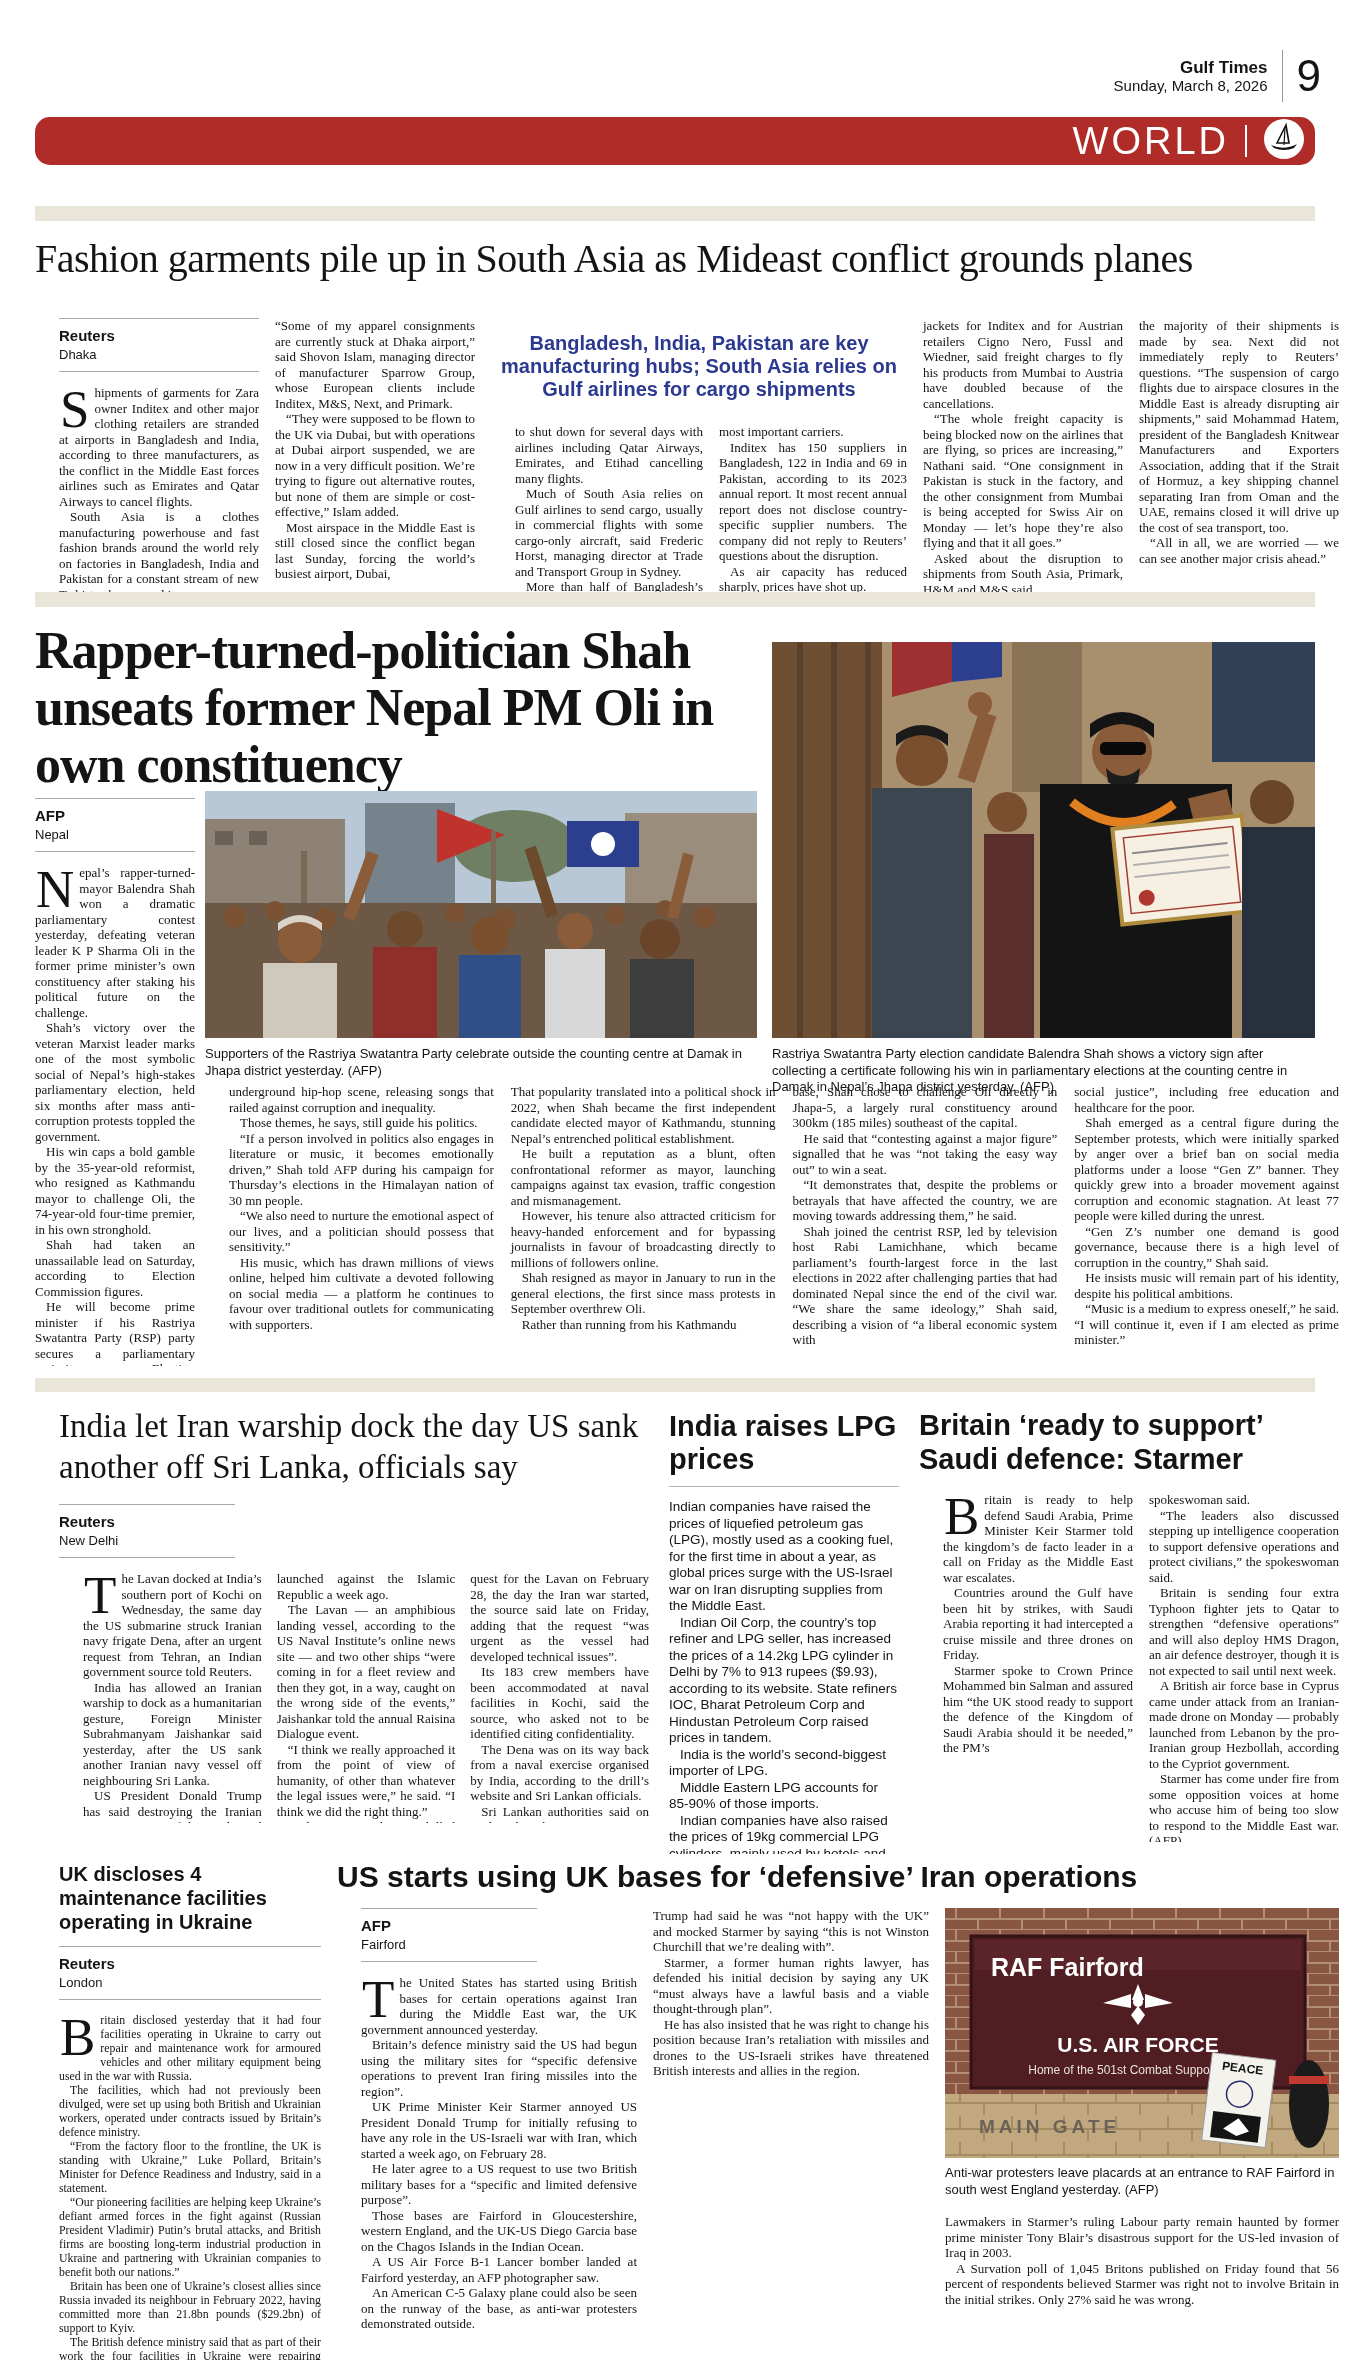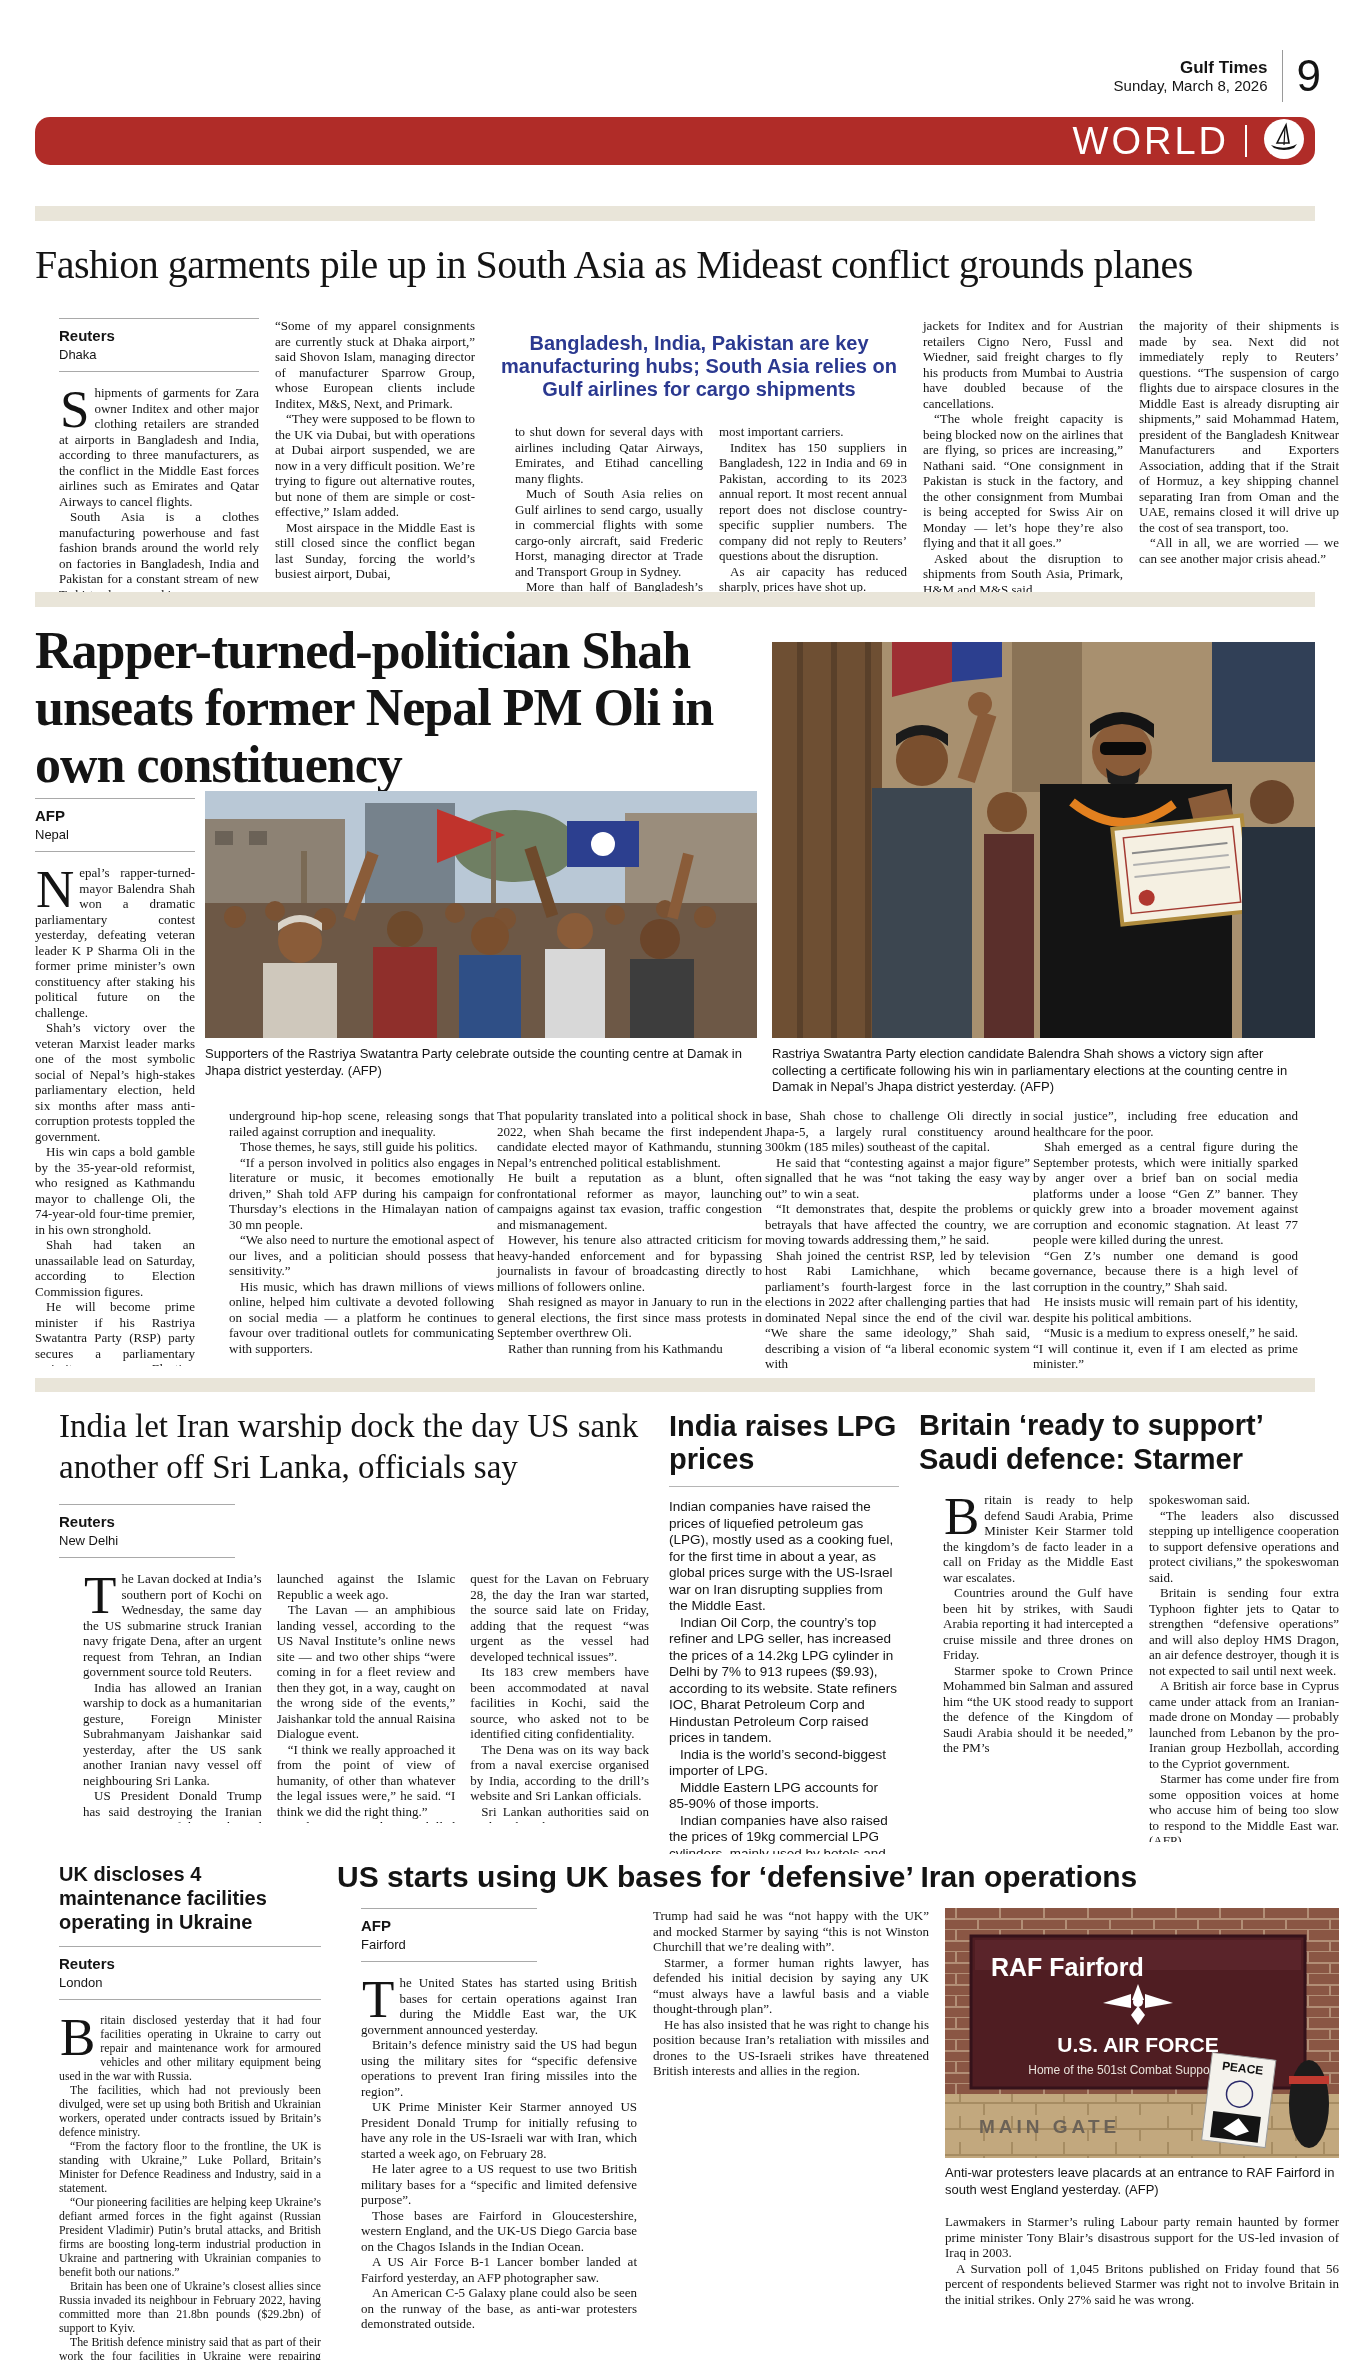--- a/index.html
+++ b/index.html
@@ -73,21 +73,21 @@
       <svg width="42" height="42" viewBox="0 0 42 42">
         <circle cx="21" cy="21" r="20" fill="#ffffff"></circle>
         <path d="M14 25 L23 7 L26 25 Z" fill="none" stroke="#111" stroke-width="1.6"></path>
         <line x1="22" y1="9" x2="21" y2="27" stroke="#111" stroke-width="1.2"></line>
         <path d="M8 27 Q21 33 34 26 L31 30 Q21 34 11 30 Z" fill="#111"></path>
       </svg>
     </span>
   </div>
 
   <div class="bar" style="top:206px;left:35px;width:1280px;height:15px;"></div>
-  <h1 id="fashion-h1" class="abs h-serif" style="top:242px;left:35px;width:1280px;">Fashion garments pile up in South Asia as Mideast conflict grounds planes</h1>
+  <h1 id="fashion-h1" class="abs h-serif" style="top:236px;left:35px;width:1280px;">Fashion garments pile up in South Asia as Mideast conflict grounds planes</h1>
 
   <div class="abs flexrow clip" style="top:318px;left:35px;width:1280px;height:282px;gap:16px;">
     <div style="width:200px;">
       <div class="byline">
         <div class="agency">Reuters</div>
         <div class="city">Dhaka</div>
       </div>
       <div class="body dropcap">
           <p>Shipments of garments for Zara owner Inditex and other major clothing retailers are stranded at airports in Bangladesh and India, according to three manufacturers, as the conflict in the Middle East forces airlines such as Emirates and Qatar Airways to cancel flights.</p>
           <p>South Asia is a clothes manufacturing powerhouse and fast fashion brands around the world rely on factories in Bangladesh, India and Pakistan for a constant stream of new T-shirts, dresses and jeans.</p>
@@ -220,21 +220,21 @@
       </div>
       <div class="body dropcap">
           <p>Nepal’s rapper-turned-mayor Balendra Shah won a dramatic parliamentary contest yesterday, defeating veteran leader K P Sharma Oli in the former prime minister’s own constituency after staking his political future on the challenge.</p>
           <p>Shah’s victory over the veteran Marxist leader marks one of the most symbolic social of Nepal’s high-stakes parliamentary election, held six months after mass anti-corruption protests toppled the government.</p>
           <p>His win caps a bold gamble by the 35-year-old reformist, who resigned as Kathmandu mayor to challenge Oli, the 74-year-old four-time premier, in his own stronghold.</p>
           <p>Shah had taken an unassailable lead on Saturday, according to Election Commission figures.</p>
           <p>He will become prime minister if his Rastriya Swatantra Party (RSP) party secures a parliamentary majority, as Election Commission trends on Saturday put it on course to do.</p>
         </div>
     </div>
 
-    <div class="abs flexrow clip" style="top:490px;left:170px;width:1110px;height:266px;gap:3px;">
+    <div class="abs flexrow clip" style="top:466px;left:170px;width:1110px;height:266px;gap:17px;">
       <div class="body" style="width:265px;">
           <p>underground hip-hop scene, releasing songs that railed against corruption and inequality.</p>
           <p>Those themes, he says, still guide his politics.</p>
           <p>“If a person involved in politics also engages in literature or music, it becomes emotionally driven,” Shah told AFP during his campaign for Thursday’s elections in the Himalayan nation of 30 mn people.</p>
           <p>“We also need to nurture the emotional aspect of our lives, and a politician should possess that sensitivity.”</p>
           <p>His music, which has drawn millions of views online, helped him cultivate a devoted following on social media — a platform he continues to favour over traditional outlets for communicating with supporters.</p>
         </div>
       <div class="body" style="width:265px;">
           <p>That popularity translated into a political shock in 2022, when Shah became the first independent candidate elected mayor of Kathmandu, stunning Nepal’s entrenched political establishment.</p>
           <p>He built a reputation as a blunt, often confrontational reformer as mayor, launching campaigns against tax evasion, traffic congestion and mismanagement.</p>

